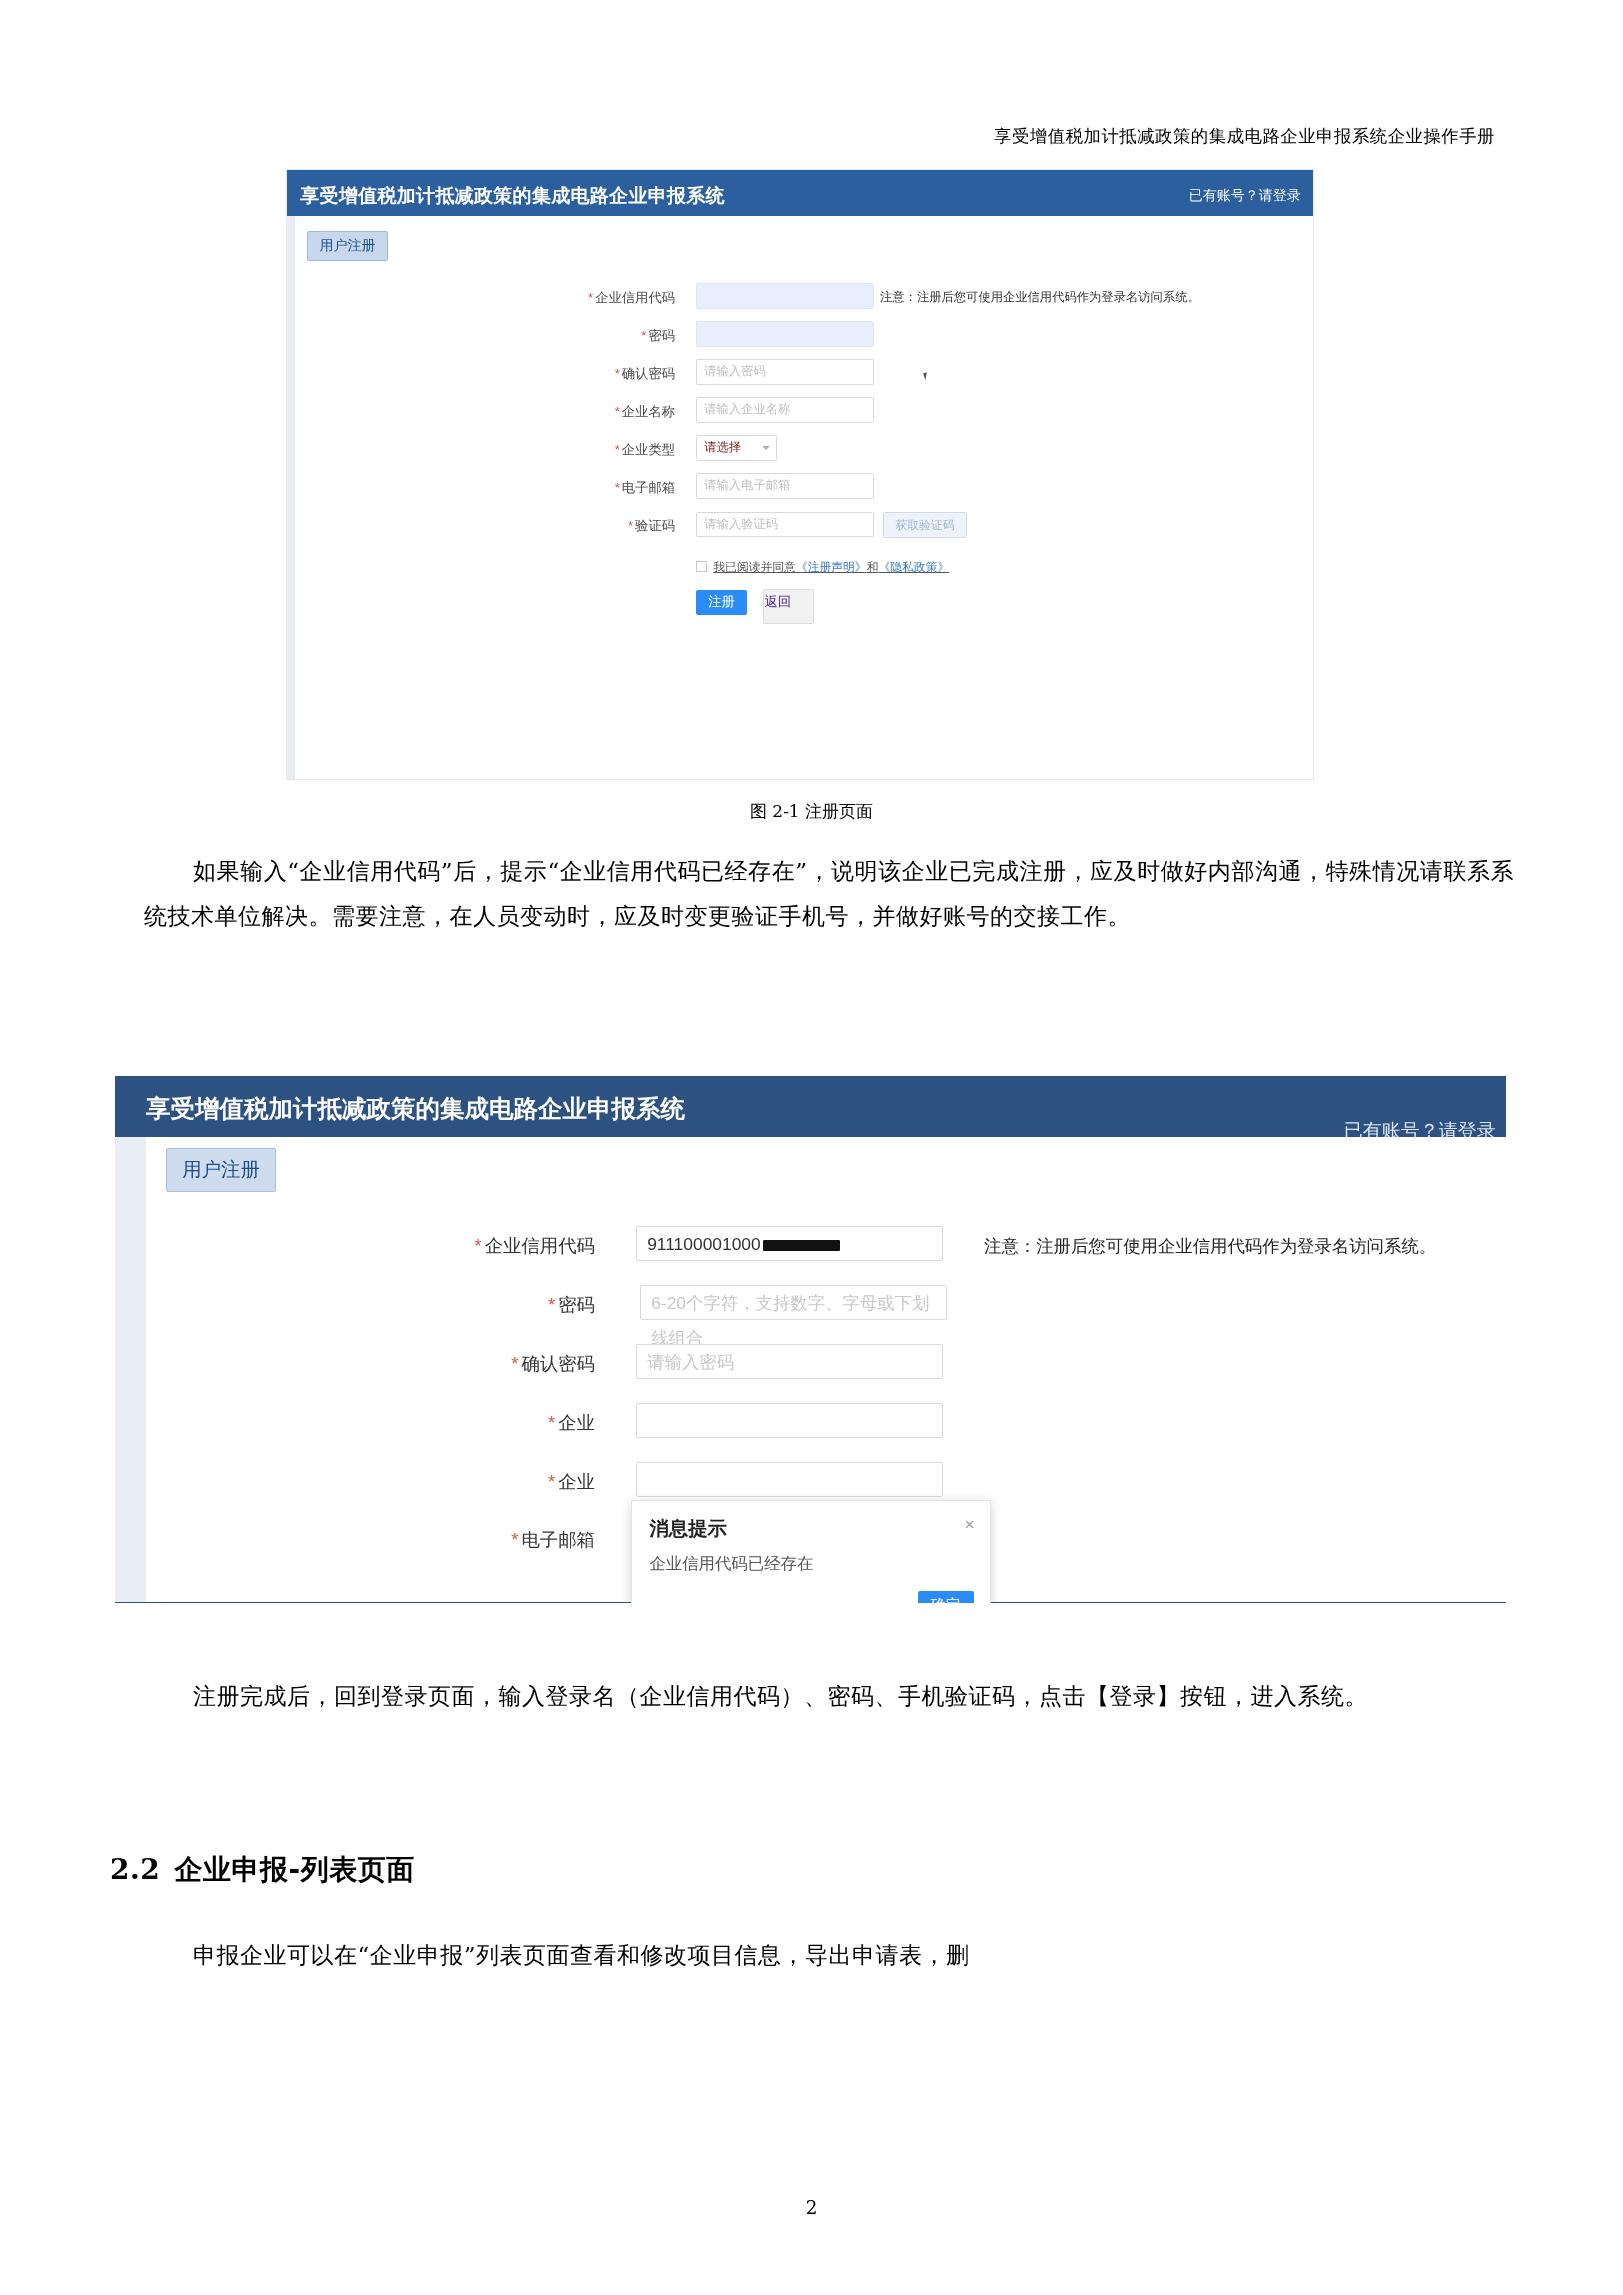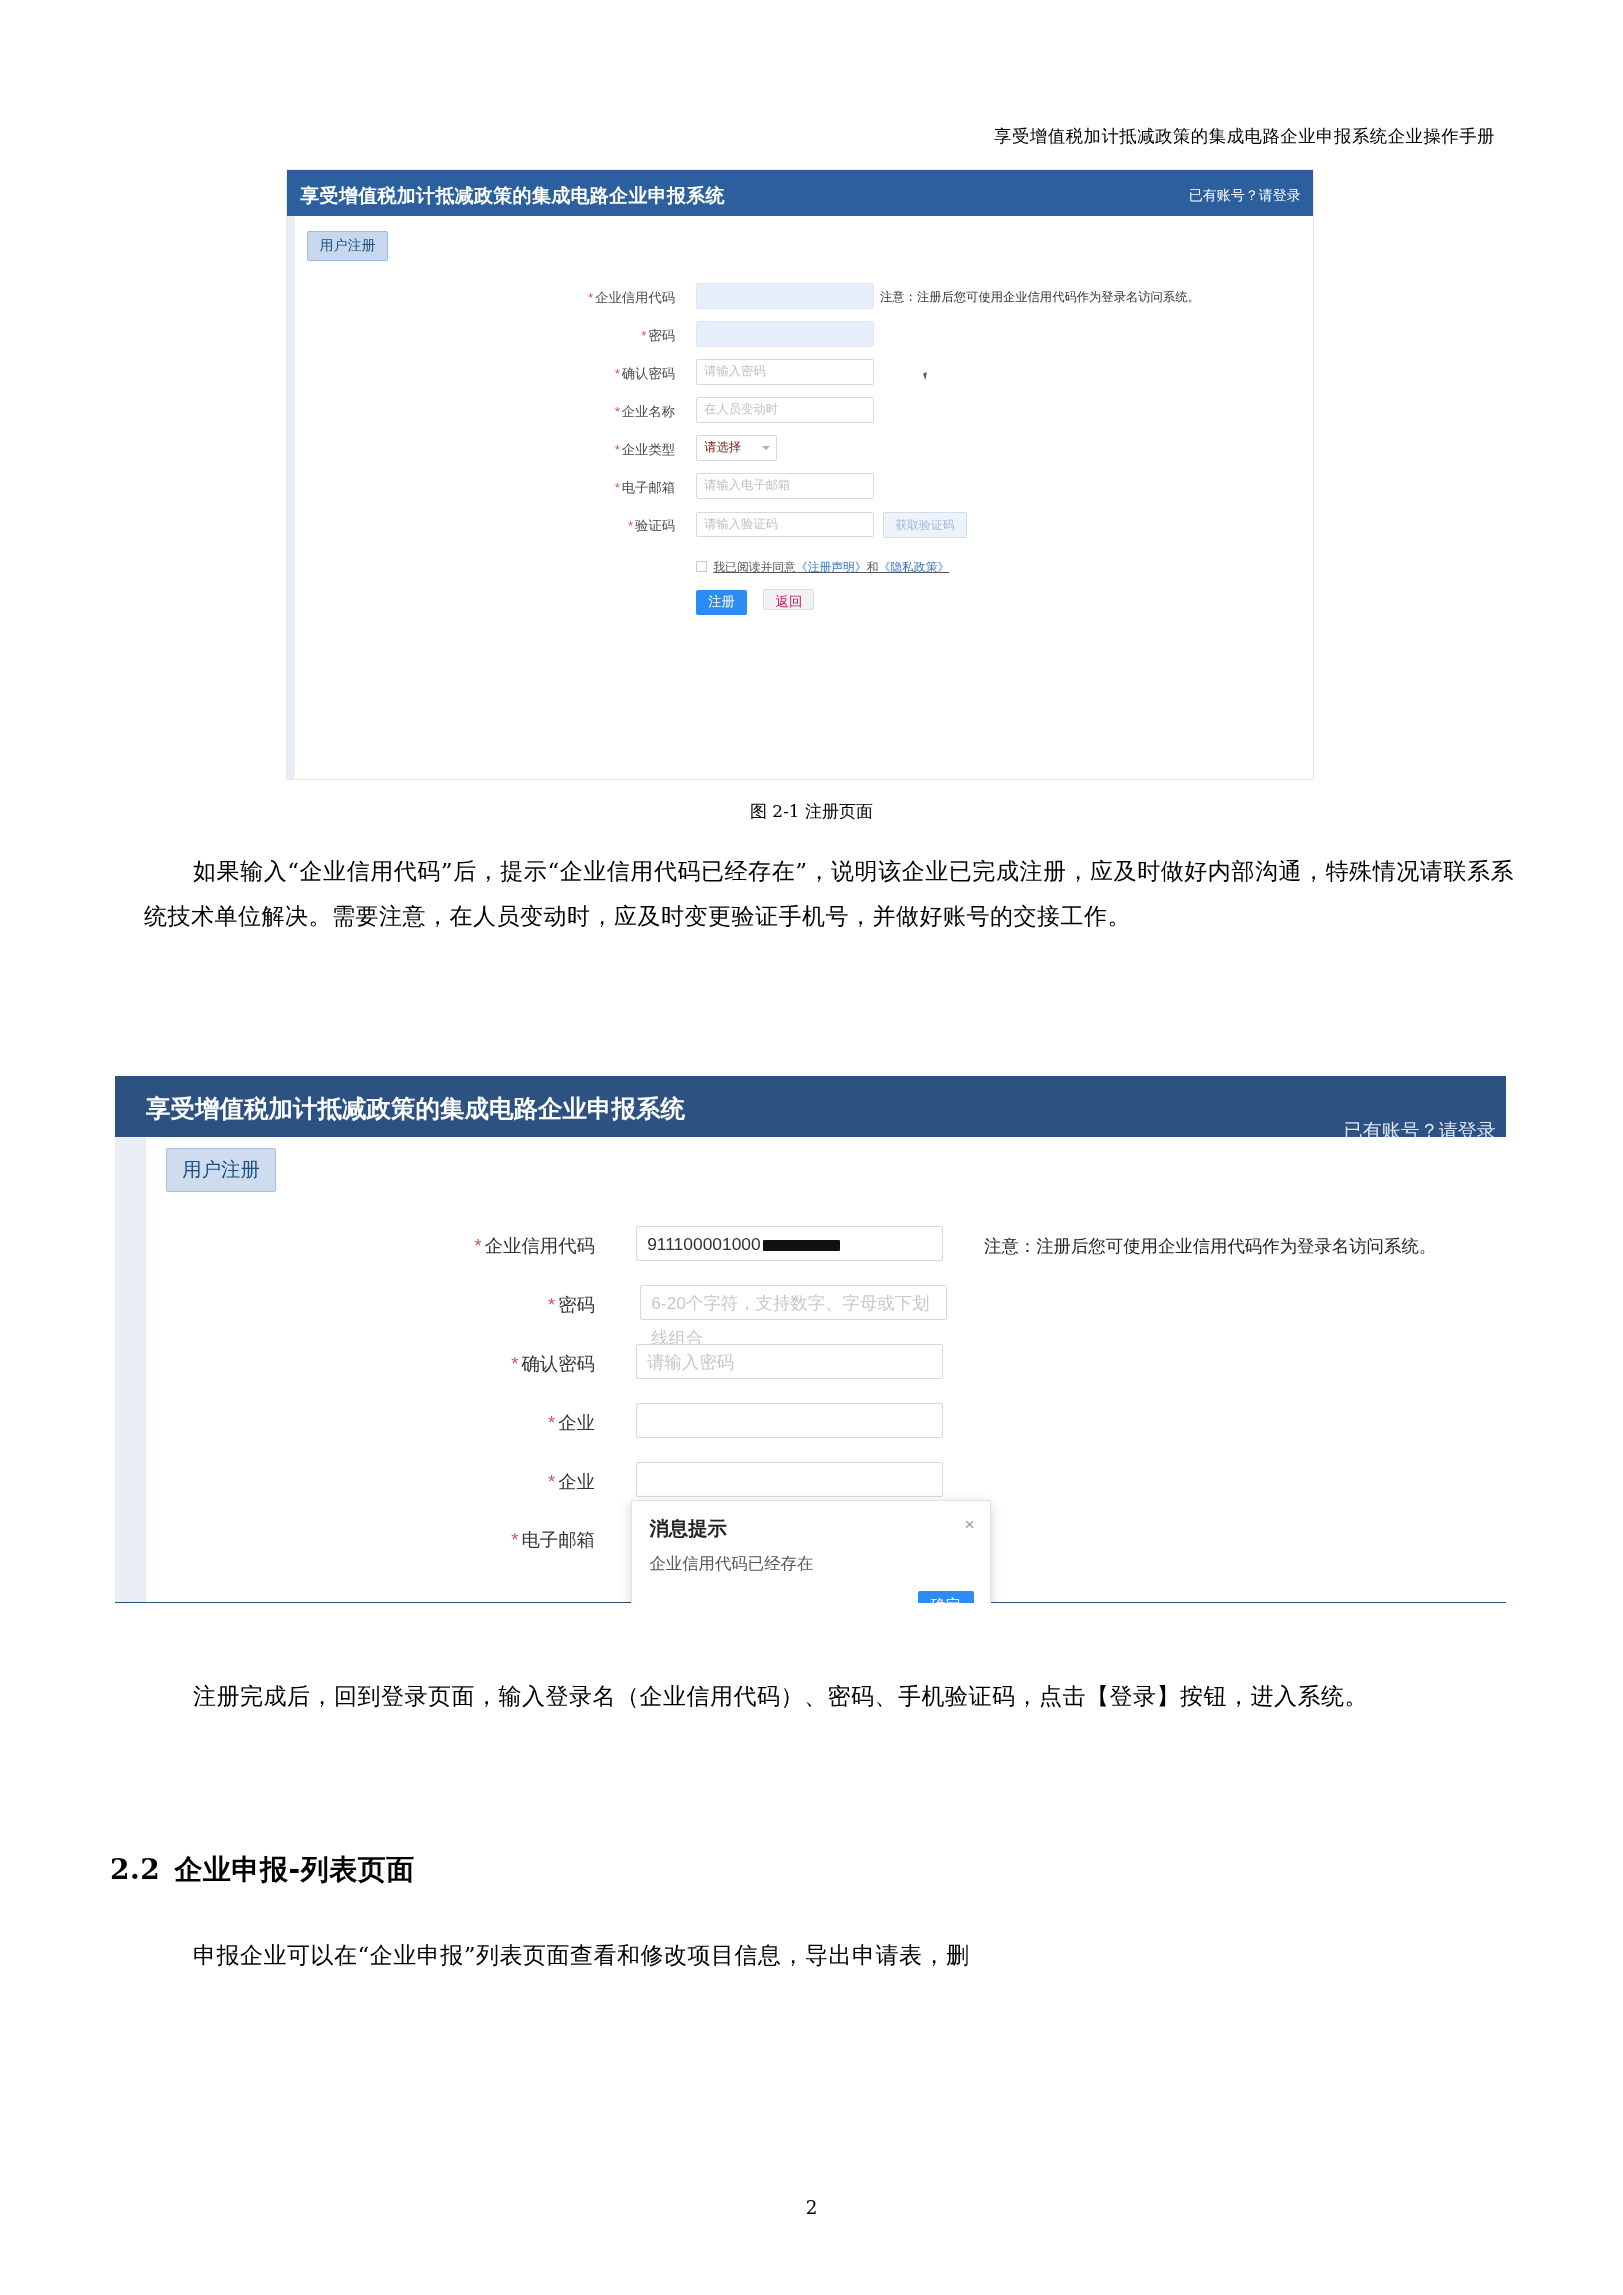--- a/index.html
+++ b/index.html
@@ -195,25 +195,24 @@
     line-height: 24.5px;
     text-align: center;
     background: #2a8cf4;
     color: #fff;
     font-size: 13.3px;
     border-radius: 2px;
     margin-right: 16.4px;
   }
   .f1-btn-default {
     display: inline-block;
-    width: 51px; height: 21px;
+    width: 51px; height: 35px;
     line-height: 24.5px;
-    text-align: center;
     background: #f2f2f2;
-    color: #be185d;
+    color: #4c1d95;
     border: 0.5px solid #dcdcdc;
     box-sizing: border-box;
     font-size: 13.3px;
     border-radius: 2px;
   }
   .cursor-arrow {
     position: absolute;
     width: 0; height: 0;
   }
   .cursor-arrow:before {
@@ -442,21 +441,21 @@
           <div class="f1-input filled"></div>
         </div>
 
         <div class="f1-row">
           <div class="f1-label"><span class="f1-star">*</span><span>确认密码</span></div>
           <div class="f1-input">请输入密码</div>
         </div>
 
         <div class="f1-row">
           <div class="f1-label"><span class="f1-star">*</span><span>企业名称</span></div>
-          <div class="f1-input">在人员变动时</div>
+          <div class="f1-input">请输入企业名称</div>
         </div>
 
         <div class="f1-row">
           <div class="f1-label"><span class="f1-star">*</span><span>企业类型</span></div>
           <div class="f1-input select">
             <span>请选择</span>
             <span class="f1-caret"></span>
           </div>
         </div>
 

